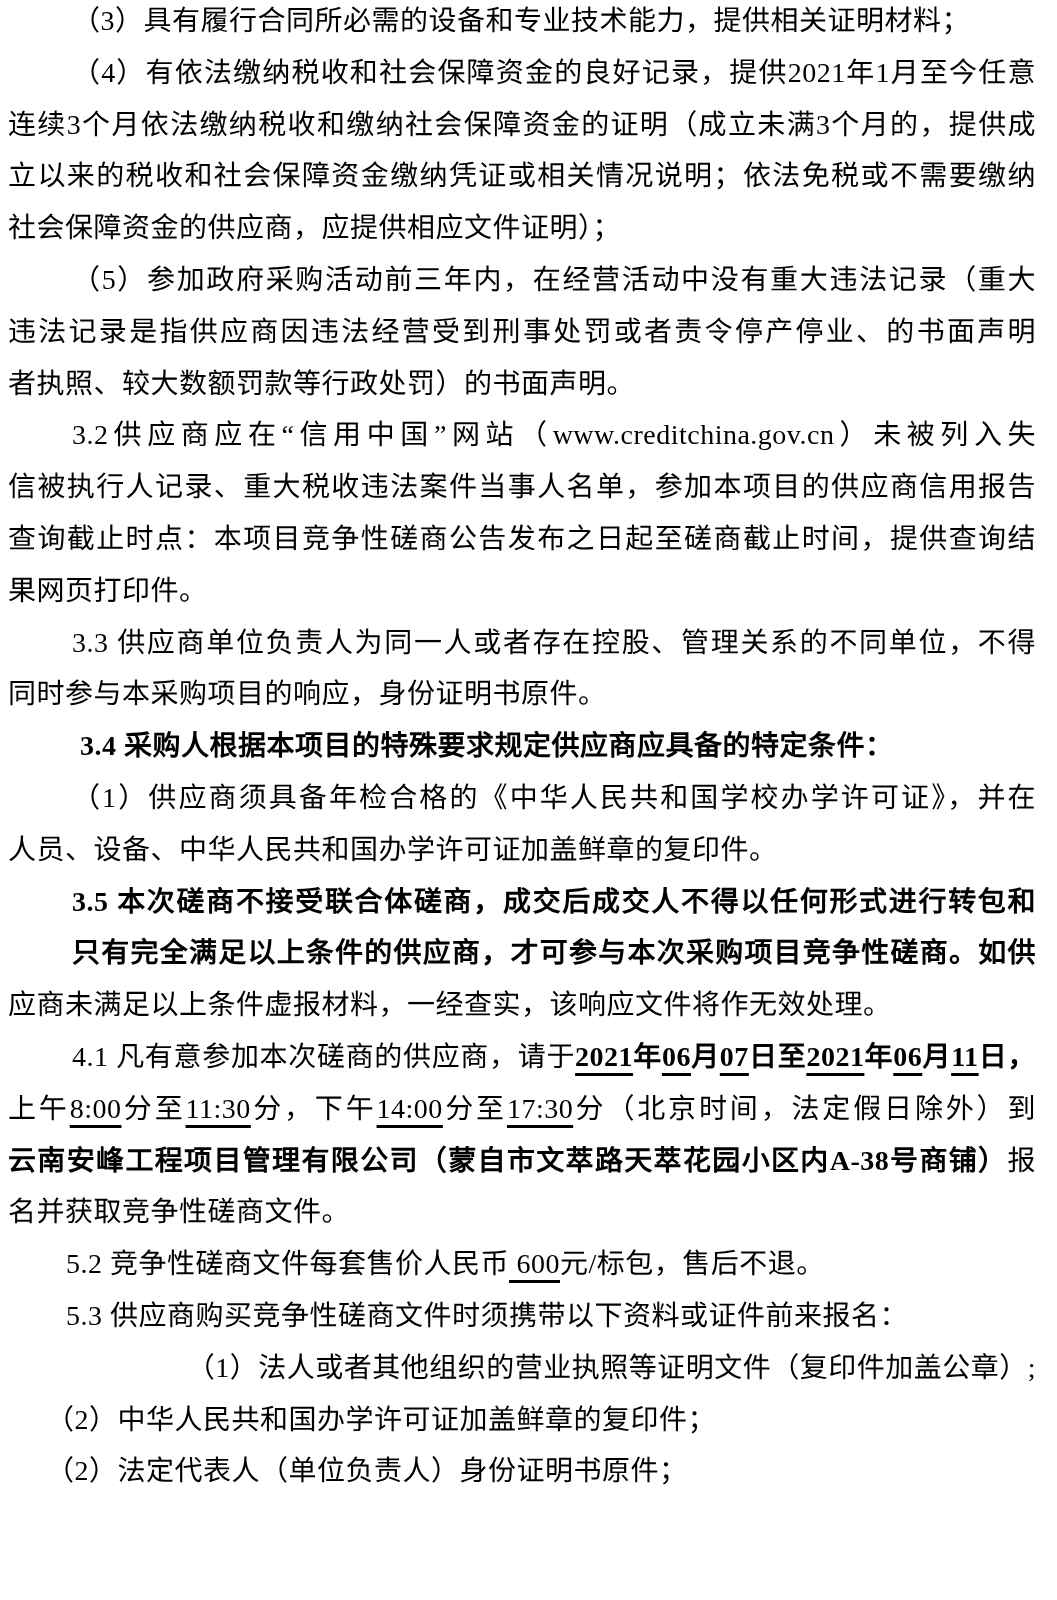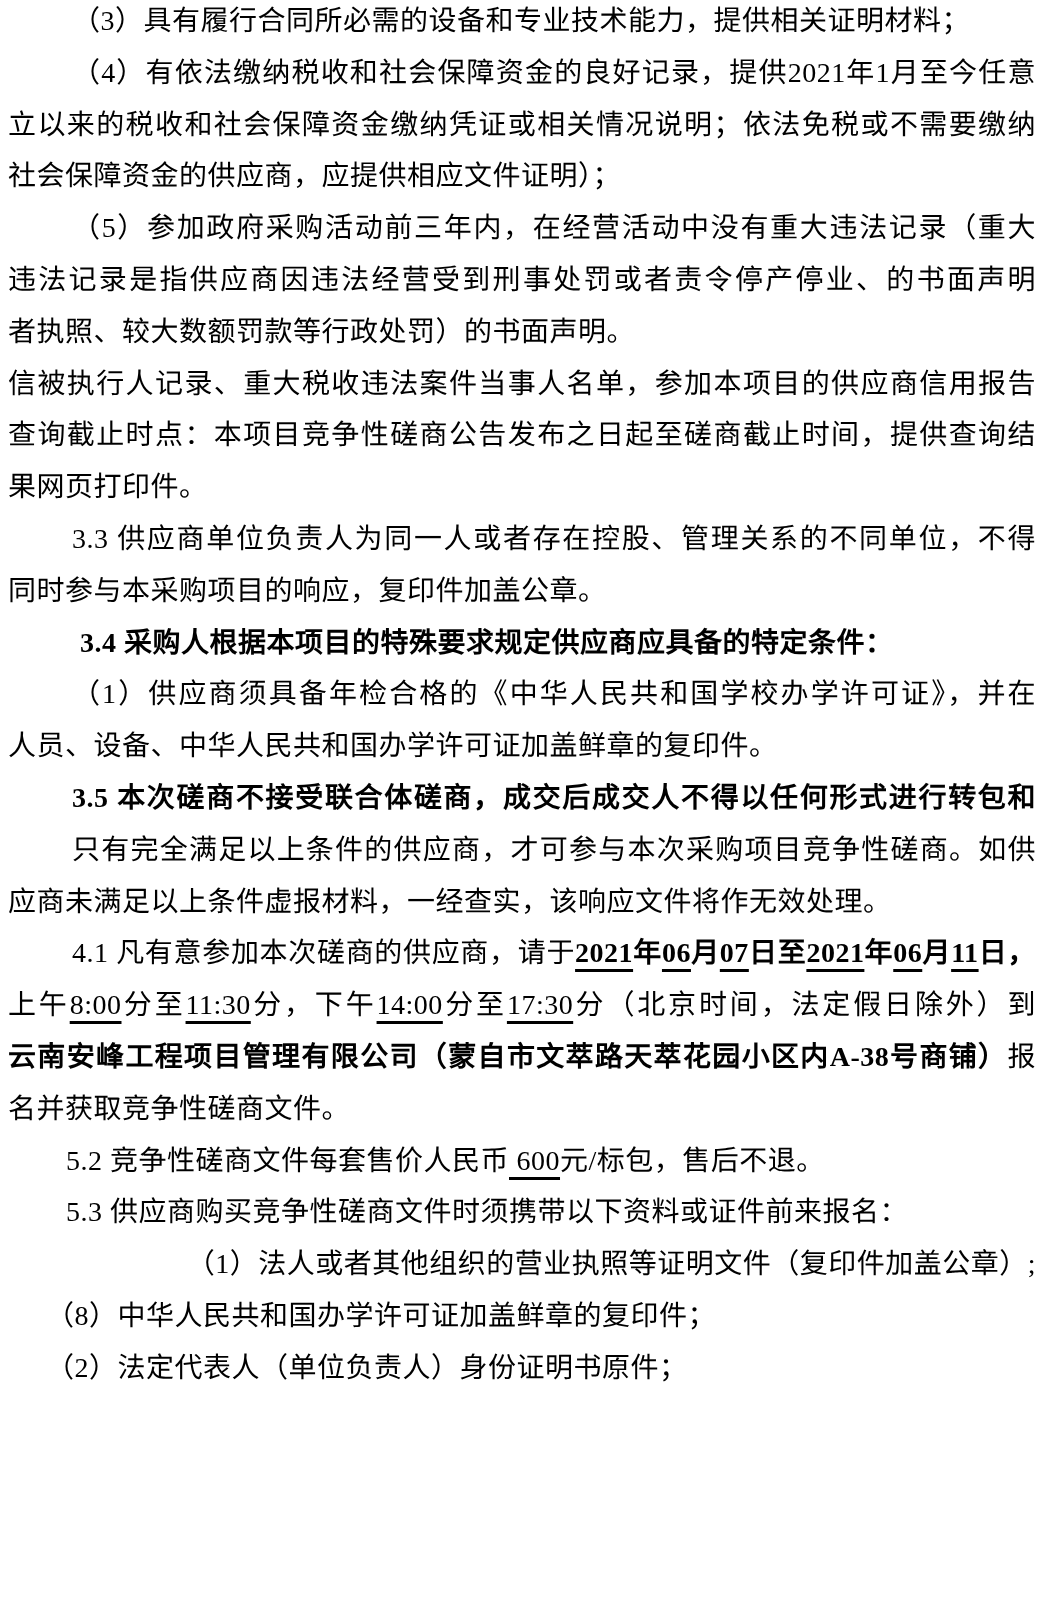--- a/index.html
+++ b/index.html
@@ -47,39 +47,41 @@
     text-decoration-color: #000000;
   }
 </style>
 </head>
 <body>
 
 <div class="page">
   <div class="lines">
       <div class="line" style="padding-left: 64px;"><span>（3）具有履行合同所必需的设备和专业技术能力，提供相关证明材料；</span></div>
       <div class="line just" style="padding-left: 64px;"><span>（4）有依法缴纳税收和社会保障资金的良好记录，提供2021年1月至今任意</span></div>
+      <div class="line just" style="padding-left: 0px;"><span>连续3个月依法缴纳税收和缴纳社会保障资金的证明（成立未满3个月的，提供成</span></div>
       <div class="line just" style="padding-left: 0px;"><span>立以来的税收和社会保障资金缴纳凭证或相关情况说明；依法免税或不需要缴纳</span></div>
       <div class="line" style="padding-left: 0px;"><span>社会保障资金的供应商，应提供相应文件证明）；</span></div>
       <div class="line just" style="padding-left: 64px;"><span>（5）参加政府采购活动前三年内，在经营活动中没有重大违法记录（重大</span></div>
       <div class="line just" style="padding-left: 0px;"><span>违法记录是指供应商因违法经营受到刑事处罚或者责令停产停业、的书面声明</span></div>
       <div class="line" style="padding-left: 0px;"><span>者执照、较大数额罚款等行政处罚）的书面声明。</span></div>
+      <div class="line just" style="padding-left: 64px;"><span>3.2供应商应在“信用中国”网站（www.creditchina.gov.cn）未被列入失</span></div>
       <div class="line just" style="padding-left: 0px;"><span>信被执行人记录、重大税收违法案件当事人名单，参加本项目的供应商信用报告</span></div>
       <div class="line just" style="padding-left: 0px;"><span>查询截止时点：本项目竞争性磋商公告发布之日起至磋商截止时间，提供查询结</span></div>
       <div class="line" style="padding-left: 0px;"><span>果网页打印件。</span></div>
       <div class="line just" style="padding-left: 64px;"><span>3.3 供应商单位负责人为同一人或者存在控股、管理关系的不同单位，不得</span></div>
-      <div class="line" style="padding-left: 0px;"><span>同时参与本采购项目的响应，复印件加盖公章。</span></div>
+      <div class="line" style="padding-left: 0px;"><span>同时参与本采购项目的响应，身份证明书原件。</span></div>
       <div class="line" style="padding-left: 72px;"><span class="b">3.4  采购人根据本项目的特殊要求规定供应商应具备的特定条件：</span></div>
       <div class="line just" style="padding-left: 64px;"><span>（1）供应商须具备年检合格的《中华人民共和国学校办学许可证》，并在</span></div>
       <div class="line" style="padding-left: 0px;"><span>人员、设备、中华人民共和国办学许可证加盖鲜章的复印件。</span></div>
       <div class="line just" style="padding-left: 64px;"><span class="b">3.5 本次磋商不接受联合体磋商，成交后成交人不得以任何形式进行转包和</span></div>
-      <div class="line just" style="padding-left: 64px;"><span>只有完全满足以上条件的供应商，才可参与本次采购项目竞争性磋商。如供</span></div>
+      <div class="line just" style="padding-left: 64px; font-weight: bold;"><span>只有完全满足以上条件的供应商，才可参与本次采购项目竞争性磋商。如供</span></div>
       <div class="line" style="padding-left: 0px;"><span>应商未满足以上条件虚报材料，一经查实，该响应文件将作无效处理。</span></div>
       <div class="line just" style="padding-left: 64px;"><span>4.1 凡有意参加本次磋商的供应商，请于</span><span class="b u">2021</span><span class="b">年</span><span class="b u">06</span><span class="b">月</span><span class="b u">07</span><span class="b">日至</span><span class="b u">2021</span><span class="b">年</span><span class="b u">06</span><span class="b">月</span><span class="b u">11</span><span class="b">日，</span></div>
       <div class="line just" style="padding-left: 0px;"><span>上午</span><span class="u">8:00</span><span>分至</span><span class="u">11:30</span><span>分，下午</span><span class="u">14:00</span><span>分至</span><span class="u">17:30</span><span>分（北京时间，法定假日除外）到</span></div>
       <div class="line just" style="padding-left: 0px;"><span class="b">云南安峰工程项目管理有限公司（蒙自市文萃路天萃花园小区内A-38号商铺）</span><span>报</span></div>
       <div class="line" style="padding-left: 0px;"><span>名并获取竞争性磋商文件。</span></div>
       <div class="line" style="padding-left: 58px;"><span>5.2 竞争性磋商文件每套售价人民币</span><span class="u">&nbsp;600</span><span>元/标包，售后不退。</span></div>
       <div class="line" style="padding-left: 58px;"><span>5.3 供应商购买竞争性磋商文件时须携带以下资料或证件前来报名：</span></div>
       <div class="line" style="padding-left: 38px; text-align: right;"><span>（1）法人或者其他组织的营业执照等证明文件（复印件加盖公章）;</span></div>
-      <div class="line" style="padding-left: 38px;"><span>（8）中华人民共和国办学许可证加盖鲜章的复印件；</span></div>
+      <div class="line" style="padding-left: 38px;"><span>（2）中华人民共和国办学许可证加盖鲜章的复印件；</span></div>
       <div class="line" style="padding-left: 38px;"><span>（2）法定代表人（单位负责人）身份证明书原件；</span></div>
     </div>
 </div>
 
 </body></html>

